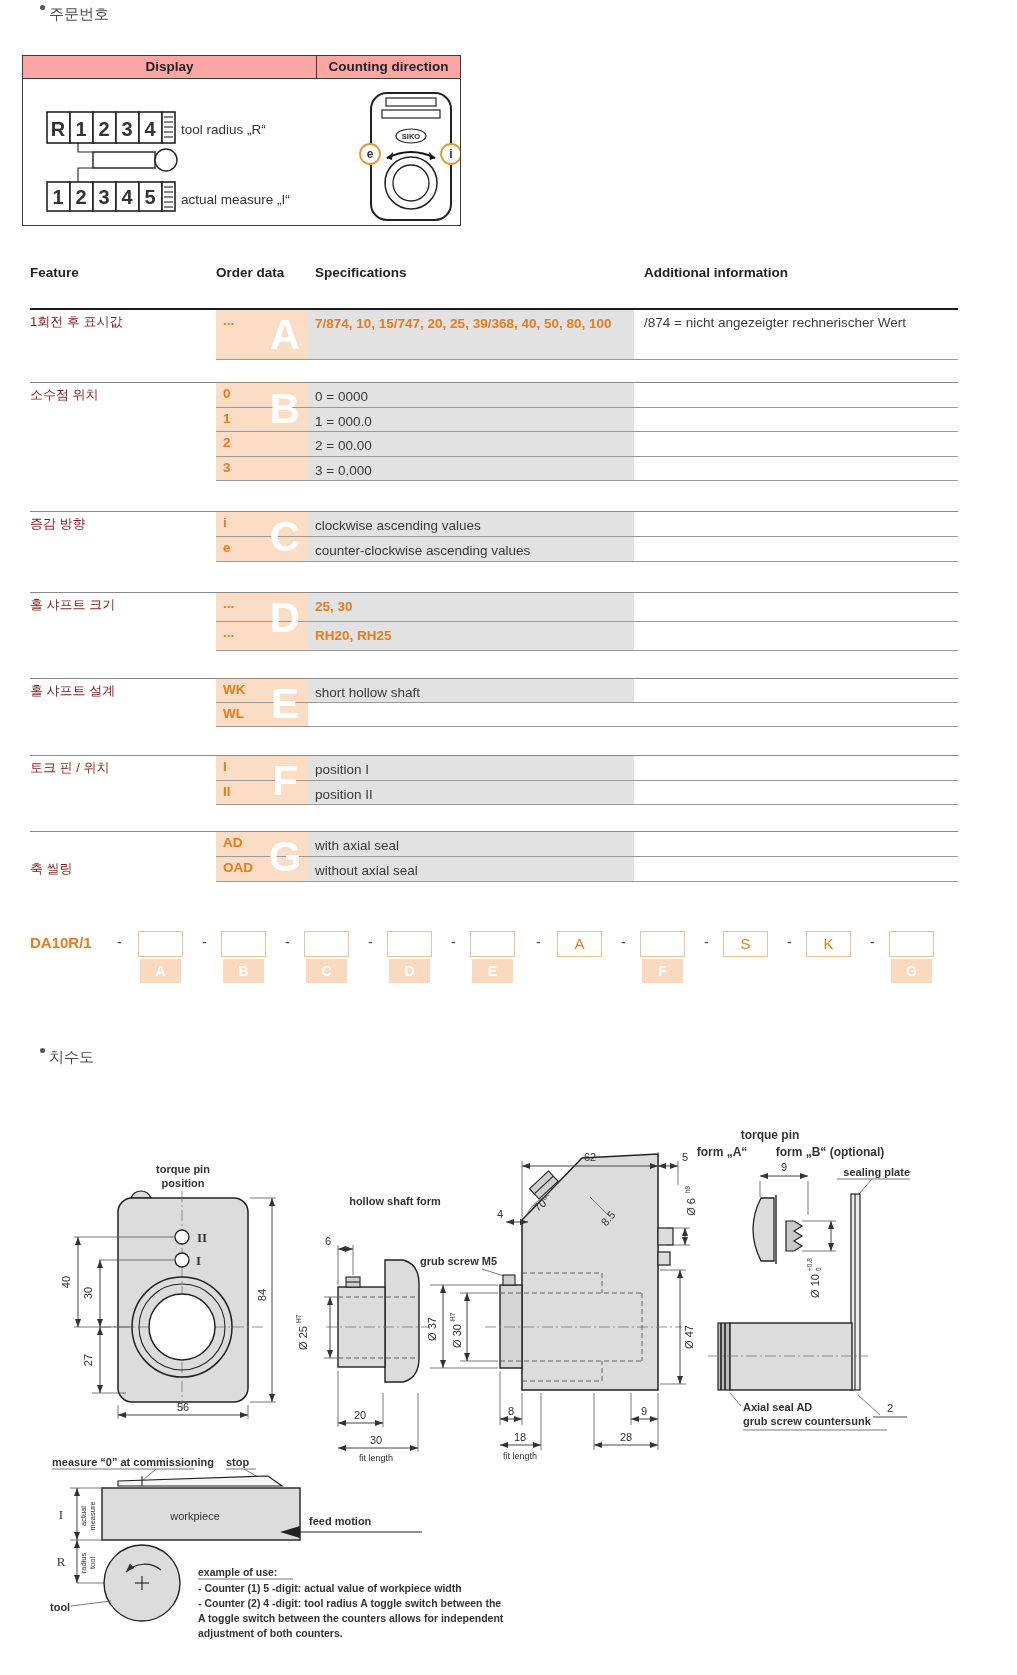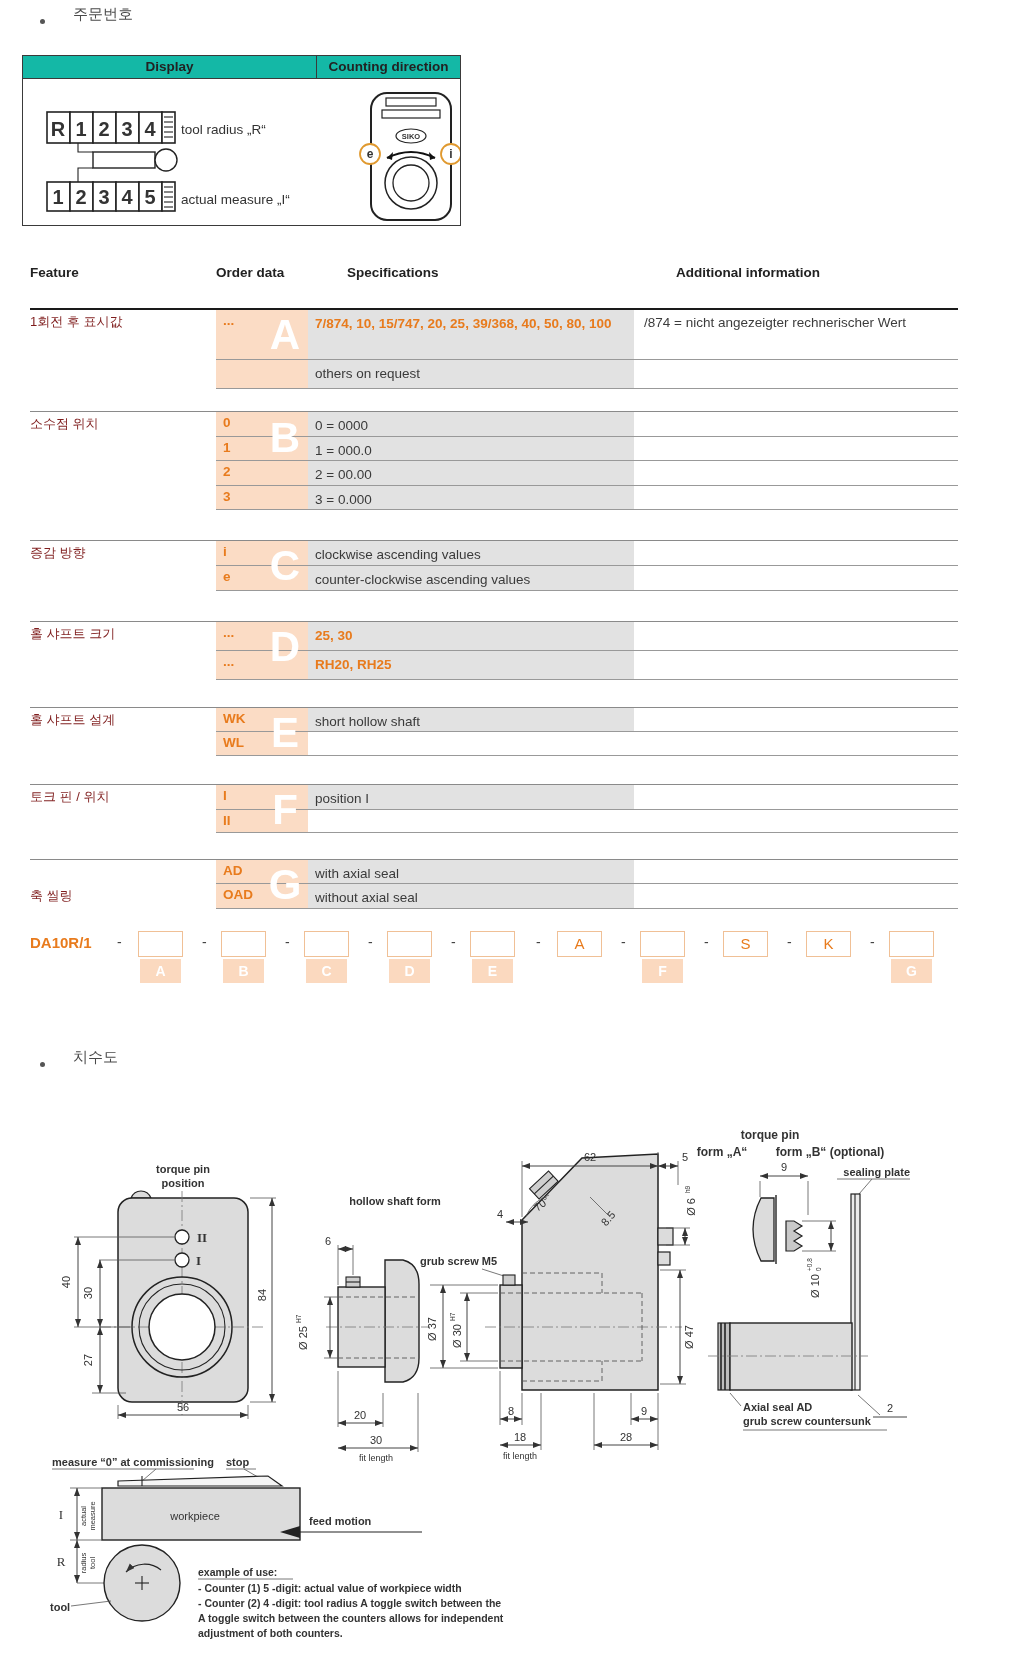--- a/index.html
+++ b/index.html
@@ -1,29 +1,29 @@
 <!DOCTYPE html>
 <html><head>
 <meta charset="utf-8">
 <style>
   html,body{margin:0;padding:0;background:#fff;}
   body{width:1017px;height:1675px;position:relative;font-family:"Liberation Sans",sans-serif;color:#3c3c3c;overflow:hidden;}
   .abs{position:absolute;}
   
-  .bullet{position:absolute;left:40px;font-size:15px;color:#4a4a4a;display:flex;align-items:flex-end;gap:28px;}
+  .bullet{position:absolute;left:40px;font-size:15px;color:#4a4a4a;display:flex;align-items:flex-start;gap:4px;}
   .dot{width:5px;height:5px;border-radius:50%;background:#555;display:inline-block;}
   
   .figbox{position:absolute;left:22px;top:55px;width:439px;height:171px;border:1px solid #3a3a3a;box-sizing:border-box;background:#fff;}
-  .fighead{display:flex;height:22px;border-bottom:1px solid #3a3a3a;background:#14b8a6;font-weight:bold;font-size:13.5px;color:#222;}
+  .fighead{display:flex;height:22px;border-bottom:1px solid #3a3a3a;background:#fca5a5;font-weight:bold;font-size:13.5px;color:#222;}
   .fighead .c1{width:293px;border-right:1px solid #3a3a3a;text-align:center;line-height:22px;}
   .fighead .c2{flex:1;text-align:center;line-height:22px;}
   
   .otable{position:absolute;left:30px;top:265px;width:928px;}
   .thead{display:flex;font-weight:bold;font-size:13.5px;color:#222;height:43px;}
-  .hf{width:186px;} .ho{width:92px;} .hs{width:331px;padding-left:7px;box-sizing:border-box;margin-left:32px;} .hi{flex:1;padding-left:5px;}
+  .hf{width:186px;} .ho{width:92px;} .hs{width:331px;padding-left:7px;box-sizing:border-box;} .hi{flex:1;padding-left:5px;}
   .hline{height:2px;background:#1a1a1a;}
   .sect{position:relative;border-top:1px solid #8a8a8a;}
   .sect.first{border-top:none;}
   .row{display:flex;position:relative;min-height:23px;align-items:stretch;}
   .h50{min-height:50px;} .h29{min-height:29px;} .h24{min-height:24px;}
   .row .line{position:absolute;left:186px;right:0;bottom:0;height:1px;background:#999;}
   .cell-f{width:186px;font-size:13px;padding-top:3px;box-sizing:border-box;color:#7f1d1d;}
   .cell-o{width:92px;background:#fbdcc5;font-size:13.5px;font-weight:bold;color:#e87b1d;padding:3px 0 0 7px;box-sizing:border-box;}
   .cell-s{width:326px;background:#e2e2e2;font-size:13.5px;color:#3a3a3a;padding:3px 8px 0 7px;box-sizing:border-box;line-height:1.6;}
   .cgap{width:5px;}
@@ -143,28 +143,20 @@
   <div class="sect first">
     <div class="letter">A</div>
     <div class="row h50">
       <div class="cell-f">1회전 후 표시값</div>
       <div class="cell-o">...</div>
       <div class="cell-s orange">7/874, 10, 15/747, 20, 25, 39/368, 40, 50, 80, 100</div>
       <div class="cgap"></div>
       <div class="cell-i">/874 = nicht angezeigter rechnerischer Wert</div>
       <div class="line"></div>
     </div>
-    <div class="row h29">
-      <div class="cell-f"></div>
-      <div class="cell-o"></div>
-      <div class="cell-s">others on request</div>
-      <div class="cgap"></div>
-      <div class="cell-i"></div>
-      <div class="line"></div>
-    </div>
   </div>
 
   <div class="sect mB">
     <div class="letter" style="top:3px">B</div>
     <div class="row">
       <div class="cell-f">소수점 위치</div>
       <div class="cell-o">0</div>
       <div class="cell-s">0 = 0000</div>
       <div class="cgap"></div>
         <div class="cell-i"></div>
@@ -260,20 +252,21 @@
       <div class="cell-f">토크 핀 / 위치</div>
       <div class="cell-o">I</div>
       <div class="cell-s">position I</div>
       <div class="cgap"></div>
         <div class="cell-i"></div>
       <div class="line"></div>
     </div>
     <div class="row">
       <div class="cell-f"></div>
       <div class="cell-o">II</div>
+      <div class="cell-s">position II</div>
       <div class="cgap"></div>
         <div class="cell-i"></div>
       <div class="line"></div>
     </div>
   </div>
 
   <div class="sect mG">
     <div class="letter">G</div>
     <div class="row">
       <div class="cell-f"></div>

